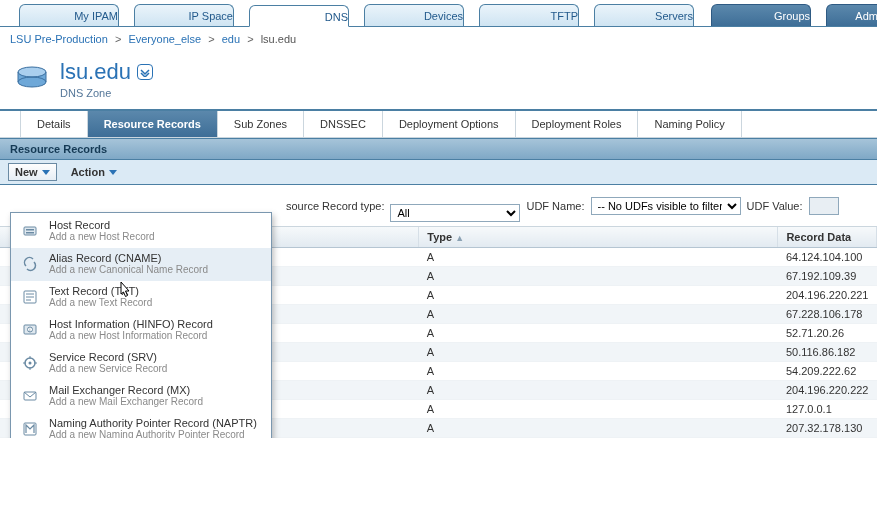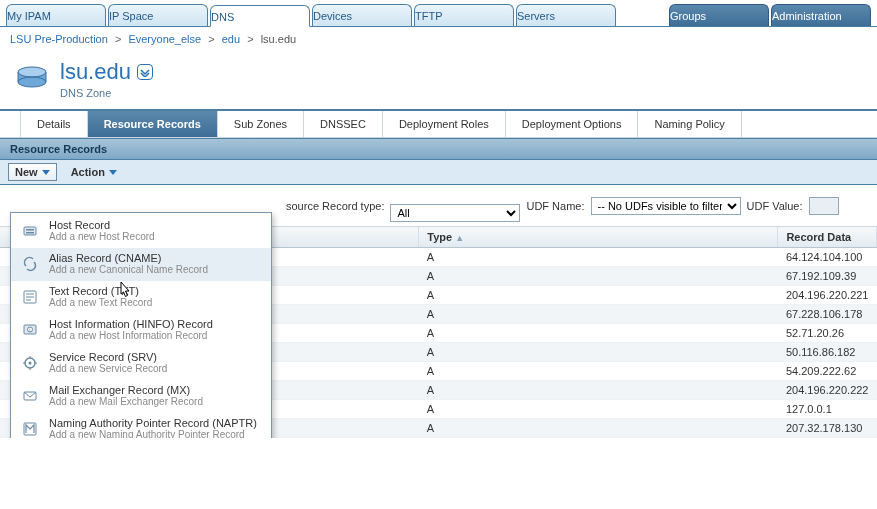--- a/index.html
+++ b/index.html
@@ -19,27 +19,28 @@
     border-bottom: 1px solid #4b7fa3;
     gap: 2px;
     align-items: flex-end;
   }
   .top-tab {
     border: 1px solid #4b7fa3;
     border-bottom: none;
     border-radius: 6px 6px 0 0;
     padding: 4px 0;
     min-width: 100px;
-    text-align: left;
+    text-align: right;
     background: linear-gradient(#eaf4fb, #cfe4f2);
     color: #235a8c;
     font-size: 11px;
     cursor: pointer;
     height: 22px;
     line-height: 14px;
+    margin-left: 13px;
   }
   .top-tab.active {
     background: #fff;
     color: #235a8c;
     font-weight: normal;
     position: relative;
     top: 1px;
     border-bottom: 1px solid #fff;
   }
   .top-tab.dark {
@@ -306,22 +307,22 @@
       </div>
       <div class="title-sub">DNS Zone</div>
     </div>
   </div>
 
   <div class="sub-tabs-wrap">
     <div class="sub-tab">Details</div>
     <div class="sub-tab active">Resource Records</div>
     <div class="sub-tab">Sub Zones</div>
     <div class="sub-tab">DNSSEC</div>
+    <div class="sub-tab">Deployment Options</div>
     <div class="sub-tab">Deployment Roles</div>
-    <div class="sub-tab">Deployment Options</div>
     <div class="sub-tab">Naming Policy</div>
   </div>
 
   <div class="panel-header">Resource Records</div>
 
   <div class="toolbar">
     <div class="menu-btn">
       <span>New</span>
       <span class="caret"></span>
     </div>

